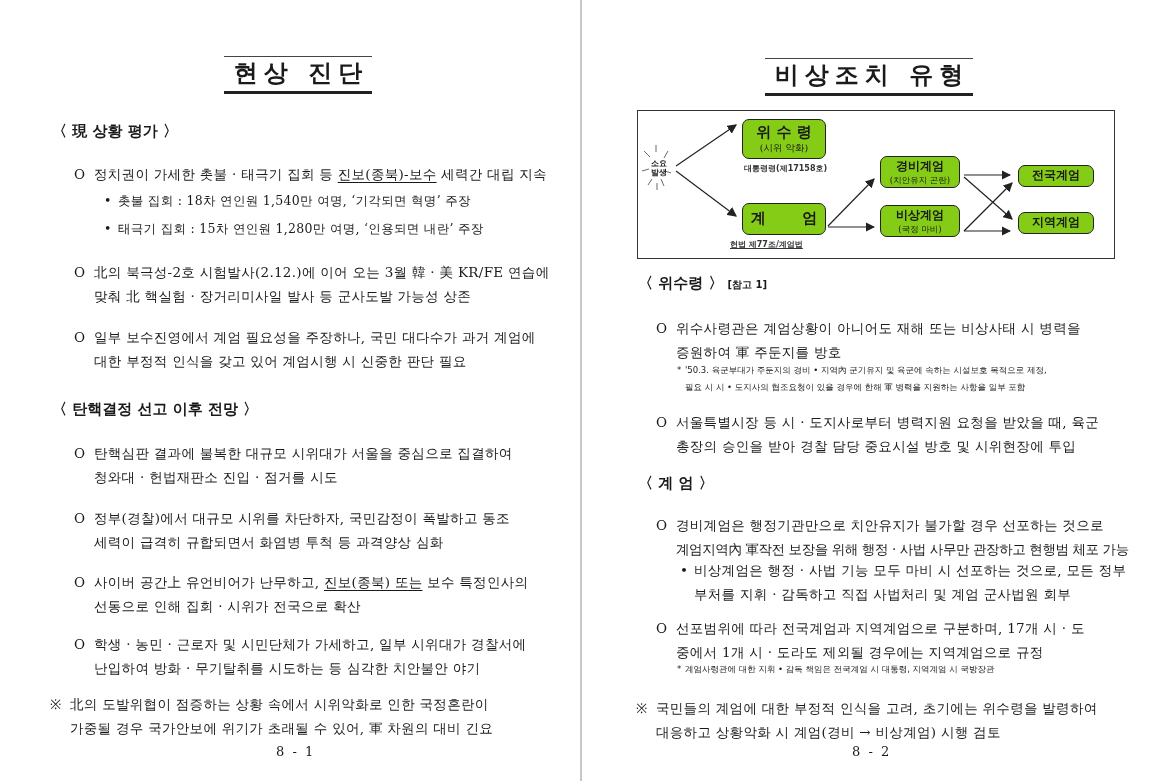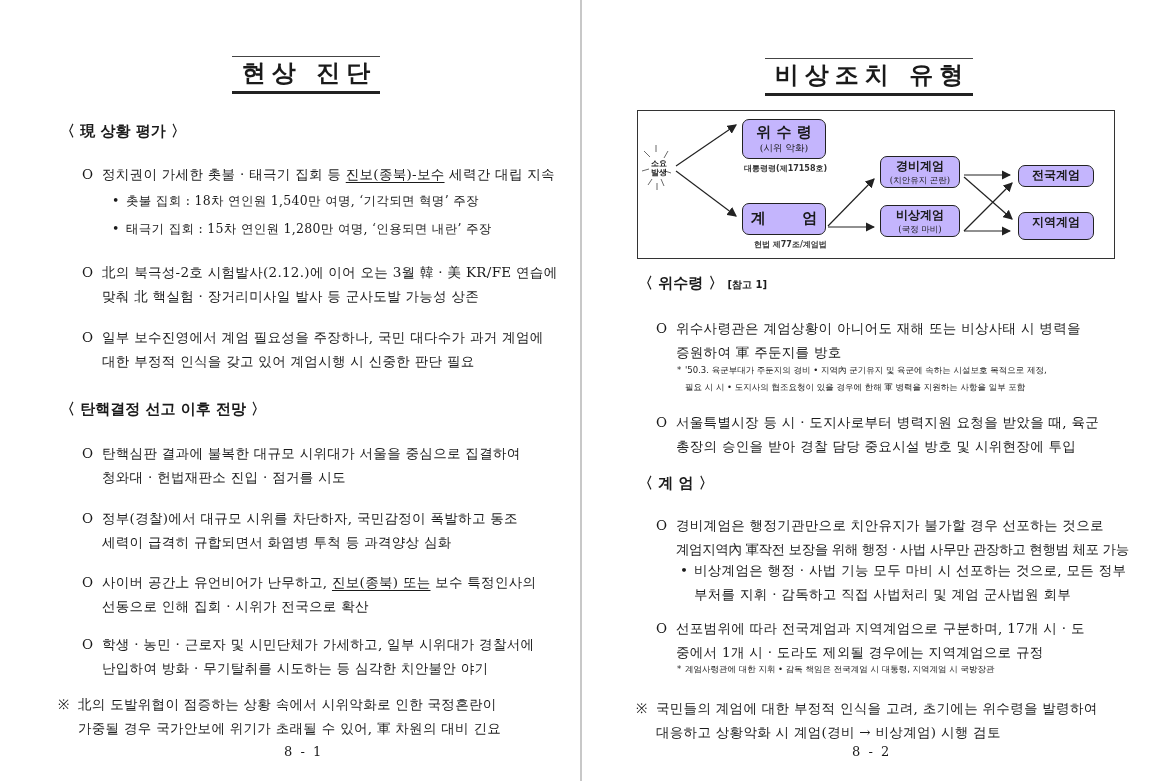--- a/index.html
+++ b/index.html
@@ -1,20 +1,20 @@
 <!DOCTYPE html>
 <html><head>
 <meta charset="utf-8">
 <style>
   * { box-sizing: border-box; margin: 0; padding: 0; }
   html, body { width: 1156px; height: 781px; background: #ffffff; overflow: hidden; }
   body { position: relative; font-family: "DejaVu Serif", "Liberation Serif", serif; color: #1a1a1a; }
 
   .page { position: absolute; top: 0; height: 781px; background: #fff; }
-  .page-left { left: 16px; width: 650px; }
+  .page-left { left: 8px; width: 650px; }
   .divider { position: absolute; left: 580px; top: 0; width: 2px; height: 781px; background: #c8c8c8; }
 
   .title-wrap { position: absolute; text-align: center; }
   .title { display: inline-block; font-family: "DejaVu Sans", "Liberation Sans", sans-serif; font-weight: bold;
            font-size: 24px; letter-spacing: 6px; padding: 2px 4px 4px 10px;
            border-top: 1.5px solid #444; border-bottom: 3px solid #222; line-height: 28px; }
 
   .section-h { position: absolute; font-family: "DejaVu Sans", "Liberation Sans", sans-serif; font-weight: bold; font-size: 15px; }
   .section-h .ref { font-size: 10px; font-weight: bold; margin-left: 4px; text-align: right; }
 
@@ -22,21 +22,21 @@
   .item .mark { position: absolute; left: -20px; top: 0; }
   .item.small { font-size: 12.5px; line-height: 22px; }
   .note { position: absolute; font-family: "DejaVu Sans", "Liberation Sans", sans-serif; font-size: 8.5px; line-height: 17px; color: #222; }
   .note .mark { position: absolute; left: -8px; }
   .ul { text-decoration: underline; text-underline-offset: 3px; }
   .pnum { position: absolute; font-size: 13px; letter-spacing: 2px; }
 
   
   .diagram { position: absolute; left: 637px; top: 110px; width: 478px; height: 149px; border: 1.5px solid #333; }
   .dbox { position: absolute; border: 1.5px solid #222; border-radius: 7px; text-align: center;
-          font-family: "DejaVu Sans", "Liberation Sans", sans-serif; font-weight: bold; background: #c4b5fd; }
+          font-family: "DejaVu Sans", "Liberation Sans", sans-serif; font-weight: bold; background: #84cc16; }
   .dbox .main { display: block; }
   .dbox .sub { display: block; font-family: "DejaVu Serif", serif; font-weight: normal; font-size: 9.5px; line-height: 12px; }
   .dcap { position: absolute; font-family: "DejaVu Sans", "Liberation Sans", sans-serif; font-size: 8px; font-weight: bold; color: #333; white-space: nowrap; }
   .burst { position: absolute; font-family: "DejaVu Sans", sans-serif; font-size: 8px; font-weight: bold; line-height: 9px; text-align: right; }
   svg.arrows { position: absolute; left: 0; top: 0; }
 </style>
 </head>
 <body>
 
 <div class="page page-left">
@@ -148,37 +148,37 @@
 
   <div class="dbox" style="left:104px;top:8px;width:84px;height:40px;padding-top:2px;">
     <span class="main" style="font-size:15px;line-height:20px;">위 수 령</span>
     <span class="sub">(시위 악화)</span>
   </div>
   <div class="dcap" style="left:106px;top:52px;">대통령령(제17158호)</div>
 
   <div class="dbox" style="left:104px;top:92px;width:84px;height:32px;">
     <span class="main" style="font-size:15px;line-height:29px;white-space:pre;">계       엄</span>
   </div>
-  <div class="dcap" style="left:116px;top:128px;">헌법 제77조/계엄법</div>
+  <div class="dcap" style="left:92px;top:128px;text-decoration:underline;">헌법 제77조/계엄법</div>
 
   <div class="dbox" style="left:242px;top:45px;width:80px;height:32px;padding-top:1px;">
     <span class="main" style="font-size:12px;line-height:16px;text-align:center;">경비계엄</span>
     <span class="sub" style="font-size:8.5px;text-align:center;">(치안유지 곤란)</span>
   </div>
 
   <div class="dbox" style="left:242px;top:94px;width:80px;height:32px;padding-top:1px;">
     <span class="main" style="font-size:12px;line-height:16px;">비상계엄</span>
     <span class="sub" style="font-size:8.5px;">(국정 마비)</span>
   </div>
 
   <div class="dbox" style="left:380px;top:54px;width:76px;height:22px;">
     <span class="main" style="font-size:12px;line-height:19px;">전국계엄</span>
   </div>
 
-  <div class="dbox" style="left:380px;top:101px;width:76px;height:28px;">
+  <div class="dbox" style="left:380px;top:101px;width:76px;height:22px;">
     <span class="main" style="font-size:12px;line-height:19px;">지역계엄</span>
   </div>
 </div>
 
 <div class="section-h" style="left:638px;top:274px;">
   <span>〈 위수령 〉</span><span class="ref">[참고 1]</span>
 </div>
 
 <div class="item" style="left:676px;top:316px;width:460px;">
   <span class="mark">O</span>

